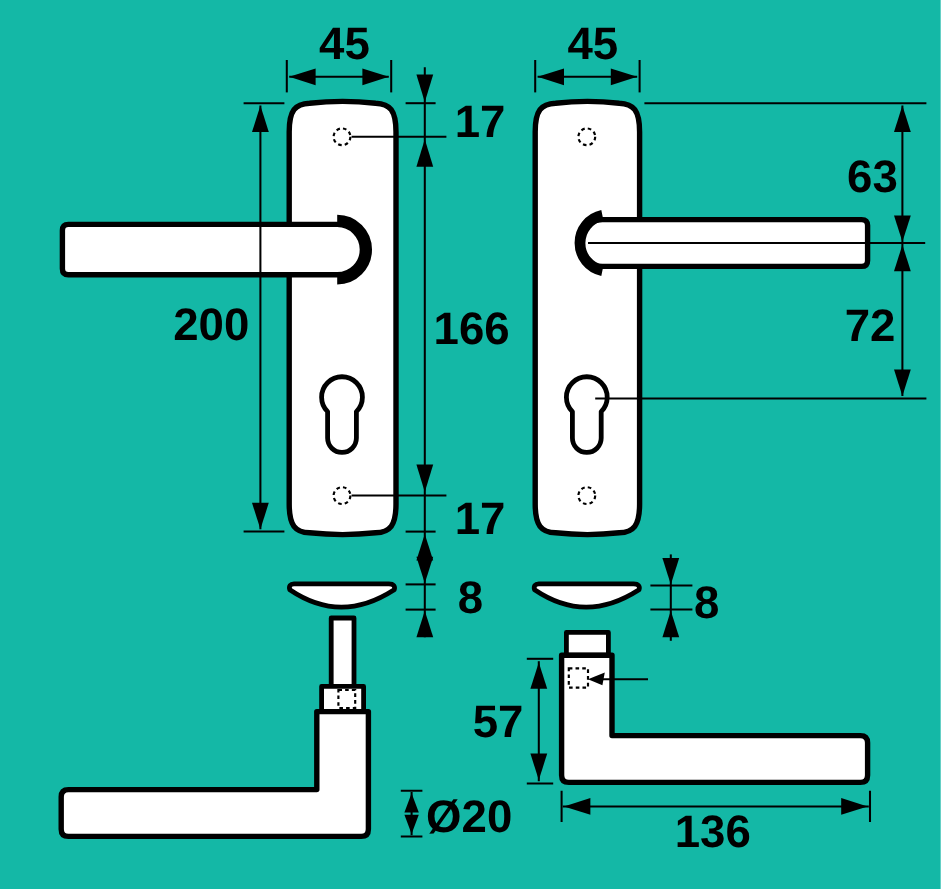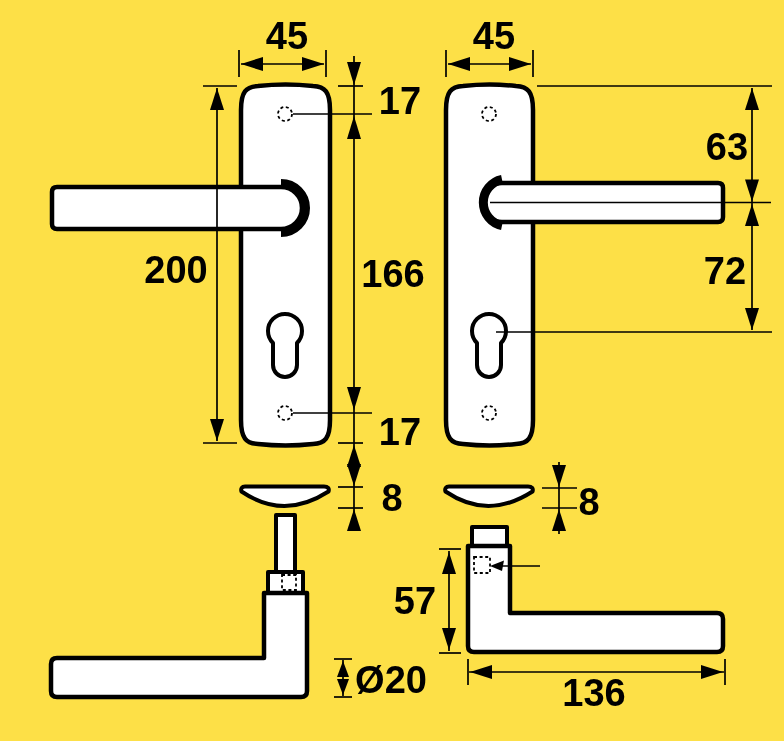--- a/index.html
+++ b/index.html
@@ -1,16 +1,16 @@
 <!DOCTYPE html>
 <html><head>
 <meta charset="utf-8">
 <style>
   html,body{margin:0;padding:0;background:#fff;}
-  .stage{position:relative;width:784px;height:741px;background:#fde047;overflow:hidden;}
+  .stage{position:relative;width:784px;height:741px;background:#14b8a6;overflow:hidden;}
   svg{display:block;}
   .outline{fill:#fff;stroke:#000;stroke-width:4.5;stroke-linejoin:round;}
   .outline-m{fill:#fff;stroke:#000;stroke-width:4;stroke-linejoin:round;}
   .collar{fill:none;stroke:#000;stroke-width:9;}
   .thin{stroke:#000;stroke-width:1.7;fill:none;}
   .tick{stroke:#000;stroke-width:1.7;}
   .arrow{fill:#000;stroke:none;}
   .dashed{fill:none;stroke:#000;stroke-width:1.8;stroke-dasharray:3 2.6;}
   .dim-label{font-family:"Liberation Sans",sans-serif;font-weight:bold;font-size:38px;fill:#000;text-anchor:middle;}
 </style>

